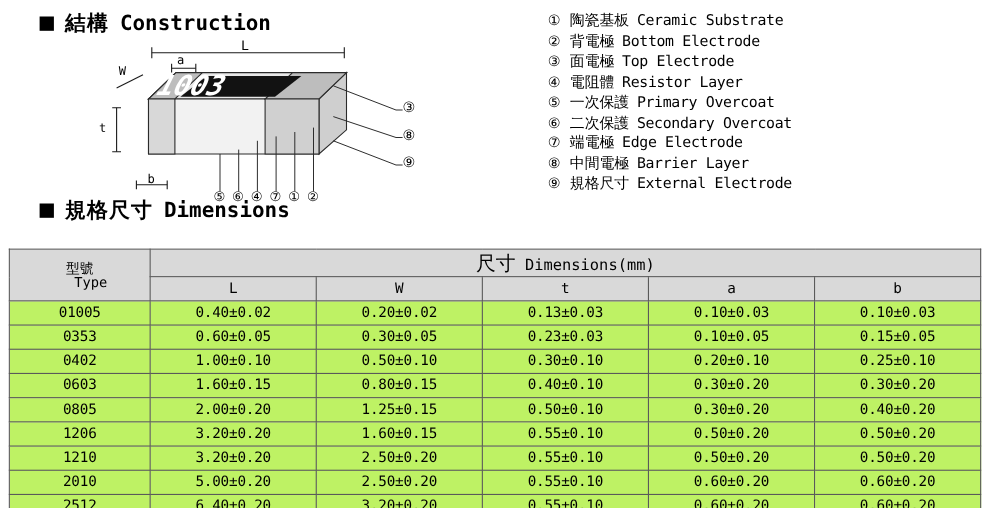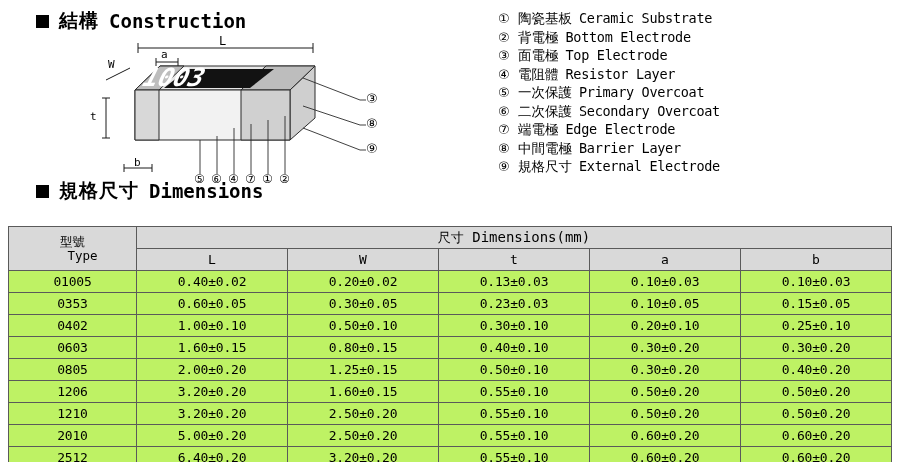--- a/index.html
+++ b/index.html
@@ -125,21 +125,21 @@
     font-size: 12.5px;
   }
   .type-head .en {
     font-family: "DejaVu Sans Mono", "Liberation Mono", monospace;
     display: block;
     font-size: 12.5px;
     margin-left: 20px;
   }
   .dims-title .cn {
     font-family: "DejaVu Sans", sans-serif;
-    font-size: 13px;
+    font-size: 18px;
   }
   .dims-title .en {
     font-family: "DejaVu Sans Mono", "Liberation Mono", monospace;
     font-size: 14px;
   }
   table.dims tbody td {
     background: #bef264;
     font-size: 13px;
     letter-spacing: -0.2px;
   }

